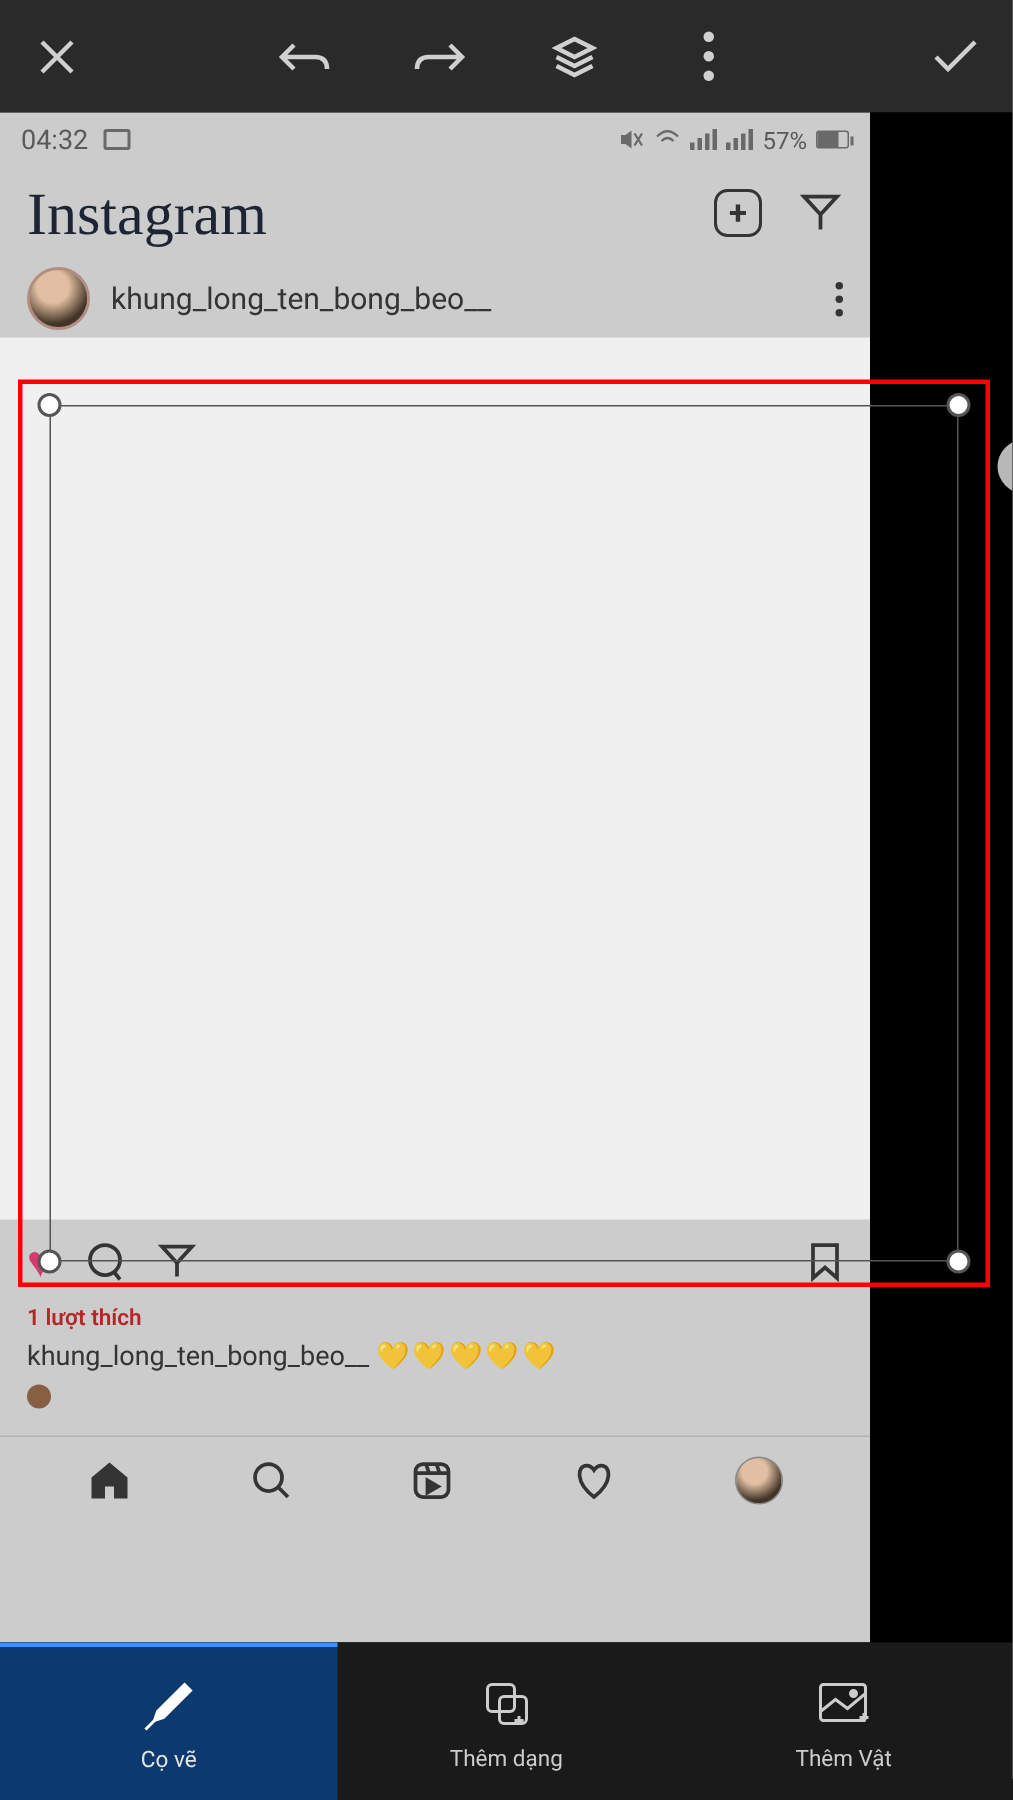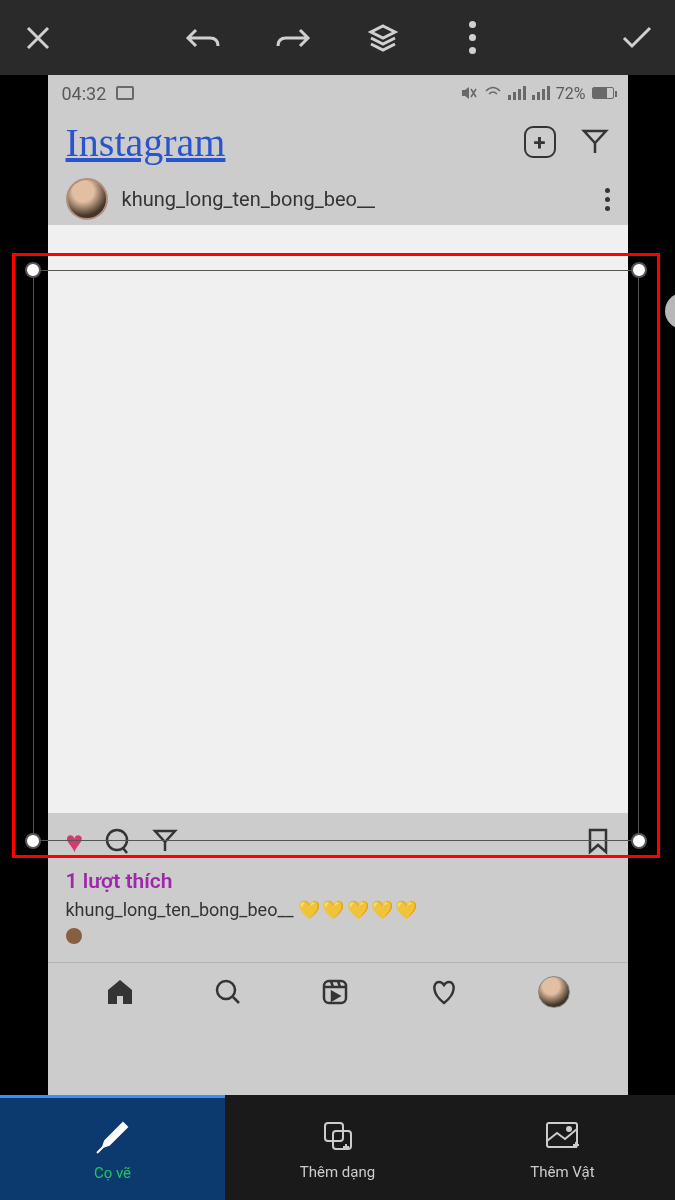--- a/index.html
+++ b/index.html
@@ -27,21 +27,20 @@
     .kebab-dots span { width: 7px; height: 7px; border-radius: 50%; background: #d0d0d0; }
     
     .canvas-area {
       position: absolute;
       top: 75px;
       left: 0;
       right: 0;
       bottom: 105px;
       background: #000;
       display: flex;
-      justify-content: center;
       overflow: hidden;
     }
     .ig-screen {
       width: 580px;
       background: #d6d6d6;
       position: relative;
     }
     
     .status-bar {
       height: 36px;
@@ -67,22 +66,21 @@
       display: flex;
       align-items: center;
       justify-content: space-between;
       padding: 0 18px;
       background: #d6d6d6;
     }
     .ig-logo {
       font-family: "Brush Script MT", cursive;
       font-size: 40px;
       font-weight: 500;
-      color: #1d4ed8;
-      text-decoration: underline;
+      color: #0f172a;
     }
     .ig-header-right { display: flex; align-items: center; gap: 24px; }
     .plus-box { width: 32px; height: 32px; border: 2.5px solid #2a2a2a; border-radius: 9px; display: flex; align-items: center; justify-content: center; font-size: 22px; color: #2a2a2a; font-weight: bold; }
     
     .post-header {
       height: 52px;
       display: flex;
       align-items: center;
       padding: 0 18px;
       gap: 14px;
@@ -108,21 +106,21 @@
       display: flex;
       align-items: center;
       padding: 0 18px;
       background: #d6d6d6;
       gap: 20px;
     }
     .heart-filled { color: #e1306c; font-size: 30px; }
     .bookmark { margin-left: auto; }
     
     .post-meta { padding: 0 18px 14px; background: #d6d6d6; }
-    .likes-count { font-size: 21px; font-weight: 600; color: #a21caf; margin-bottom: 6px; }
+    .likes-count { font-size: 15px; font-weight: 600; color: #b91c1c; margin-bottom: 6px; }
     .caption { font-size: 18px; color: #2a2a2a; }
     .caption-user { font-weight: 400; }
     .yellow-hearts { color: #f4c430; letter-spacing: 2px; }
     .small-avatar { width: 16px; height: 16px; border-radius: 50%; background: #8a5a3a; display: inline-block; margin-top: 8px; }
     
     .ig-bottom-nav {
       height: 58px;
       display: flex;
       align-items: center;
       justify-content: space-around;
@@ -175,21 +173,21 @@
       align-items: center;
       justify-content: center;
       gap: 6px;
       color: #ccc;
       font-size: 15px;
       cursor: pointer;
     }
     .tool.active {
       background: #0d3a6e;
       border-top: 3px solid #3a8fff;
-      color: #22c55e;
+      color: #e5e5e5;
     }
     .tool-icon { height: 42px; display: flex; align-items: center; justify-content: center; }
     .color-circle { width: 40px; height: 40px; border-radius: 50%; background: #e8e8e8; border: 1px solid #888; }
     
     .side-circle {
       position: absolute;
       right: -26px;
       top: 218px;
       width: 36px;
       height: 36px;
@@ -258,21 +256,21 @@
             <span style="height:8px"></span>
             <span style="height:11px"></span>
             <span style="height:14px"></span>
           </div>
         <div class="sig-bars">
             <span style="height:5px"></span>
             <span style="height:8px"></span>
             <span style="height:11px"></span>
             <span style="height:14px"></span>
           </div>
-        <span>72%</span>
+        <span>57%</span>
         <div class="batt">
             <div class="batt-fill"></div>
           </div>
       </div>
     </div>
 
     <div class="ig-header">
       <div class="ig-logo">Instagram</div>
       <div class="ig-header-right">
         <div class="plus-box">+</div>

